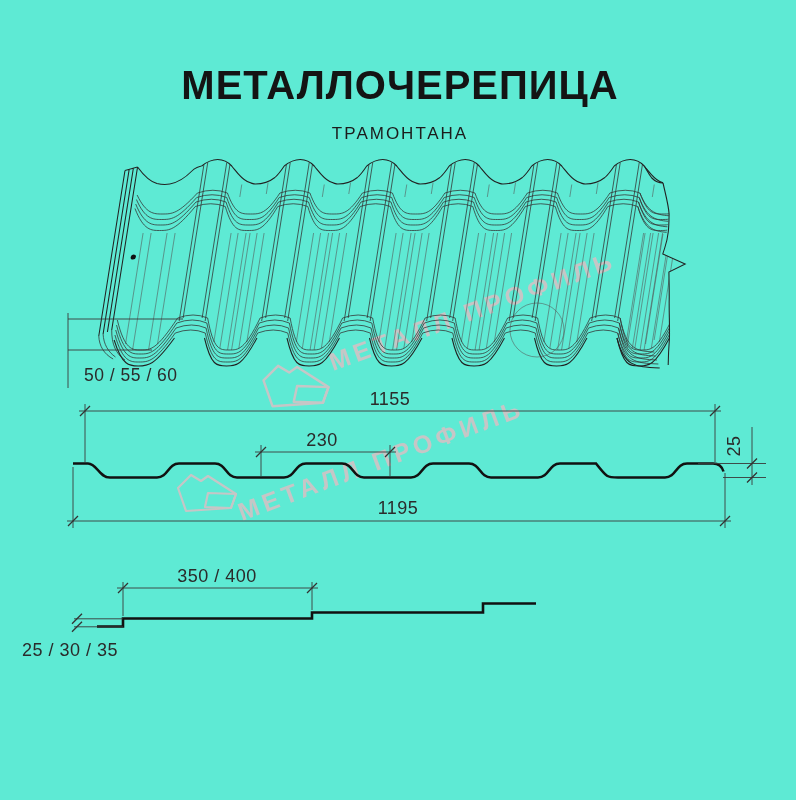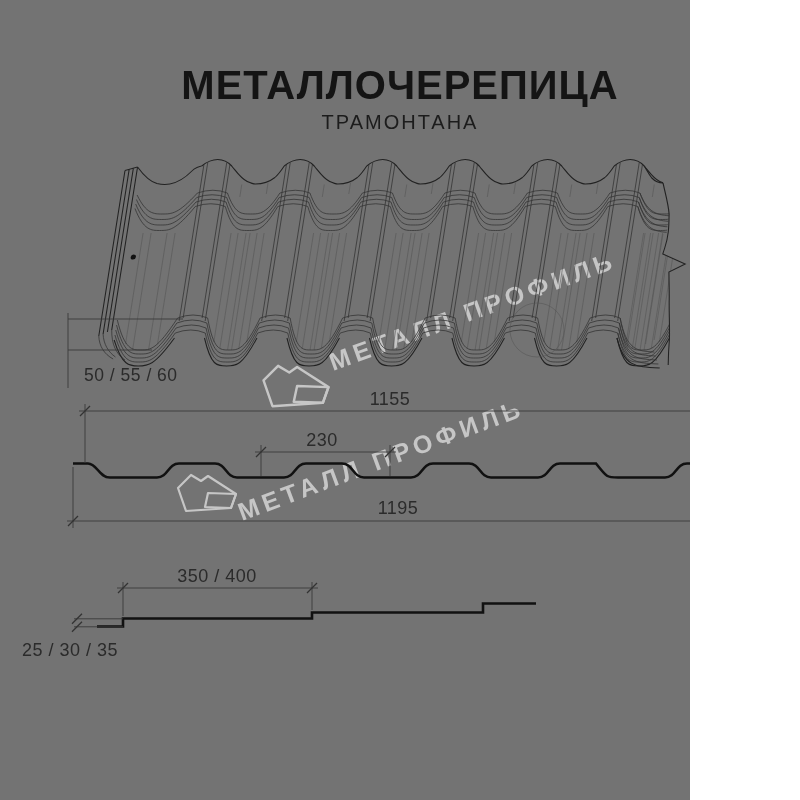--- a/index.html
+++ b/index.html
@@ -1,20 +1,20 @@
 <!DOCTYPE html>
 <html><head>
 <meta charset="utf-8">
 <style>
   html,body{margin:0;padding:0;background:#ffffff;}
-  .page{position:relative;width:690px;height:800px;background:#737373;overflow:hidden;
+  .page{position:relative;width:796px;height:800px;background:#5eead4;overflow:hidden;
         font-family:"Liberation Sans", sans-serif;color:#111;}
   .hdr{position:absolute;top:62px;left:0;width:800px;text-align:center;}
   .hdr .title{font-size:40px;font-weight:700;letter-spacing:1px;color:#141414;line-height:46px;}
-  .hdr .subtitle{font-size:20px;font-weight:400;letter-spacing:2px;color:#1c1c1c;margin-top:3px;}
+  .hdr .subtitle{font-size:17px;font-weight:400;letter-spacing:2px;color:#1c1c1c;margin-top:16px;}
   svg text{font-family:"Liberation Sans", sans-serif;}
   .dimtxt{font-size:18px;fill:#2b2b2b;letter-spacing:0.5px;}
   .dimtxt-sm{font-size:17.5px;fill:#2b2b2b;letter-spacing:0.5px;}
   .wmtxt{font-size:25px;font-weight:700;letter-spacing:4.5px;fill:#c6c6c6;}
   .thin{stroke:#3a3a3a;stroke-width:0.9;fill:none;}
   .tick{stroke:#333;stroke-width:1.3;fill:none;}
   .thick{stroke:#111;stroke-width:2.6;fill:none;}
   .edge{stroke:#222;stroke-width:1.05;fill:none;}
   .mid{stroke:#333;stroke-width:0.75;fill:none;}
   .faint{stroke:#555;stroke-width:0.55;fill:none;}

